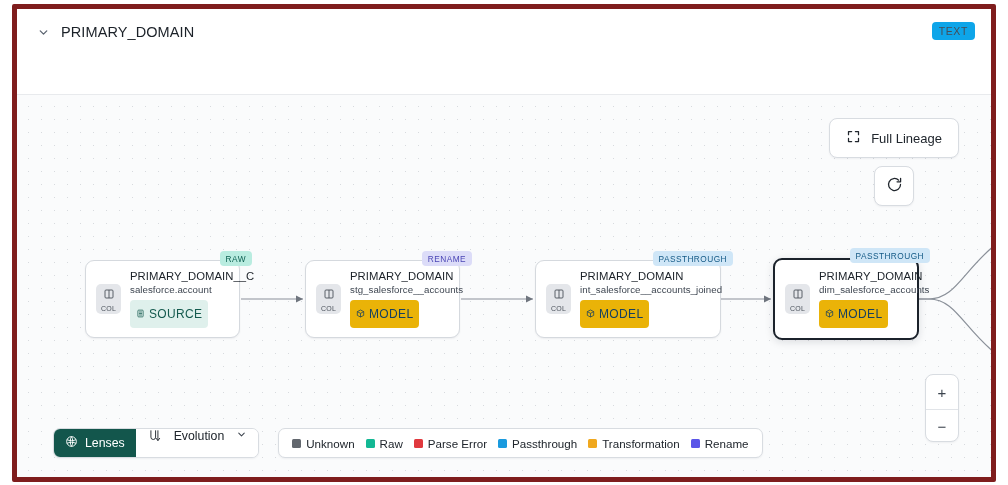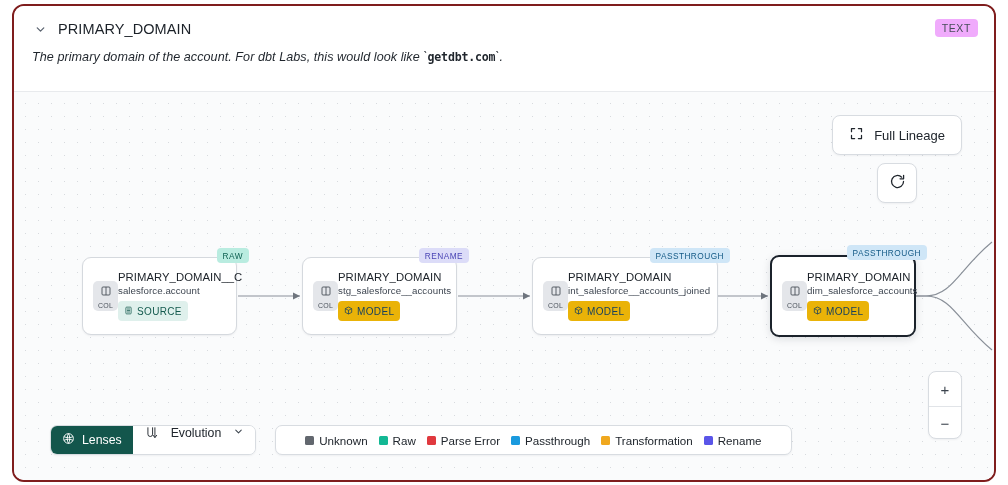--- a/index.html
+++ b/index.html
@@ -15,22 +15,22 @@
     width: 1008px; height: 485px;
     background: #ffffff;
     overflow: hidden;
   }
 
   
   .card {
     position: absolute;
     left: 12px; top: 4px;
     width: 984px; height: 478px;
-    border: 2px solid #7f1d1d;
-    border-radius: 12px;
+    border: 5px solid #7f1d1d;
+    border-radius: 2px;
     background: #ffffff;
     overflow: hidden;
   }
 
   
   .header {
     position: relative;
     height: 86px;
     padding: 12px 18px 0 18px;
     background: #ffffff;
@@ -47,21 +47,21 @@
   }
   .chev-btn svg { display:block; }
   .hdr-title {
     font-size: 14.5px;
     color: #1b2128;
     letter-spacing: .1px;
   }
   .type-badge {
     position: absolute;
     right: 16px; top: 13px;
-    background: #f0abfc;
+    background: #0ea5e9;
     color: #454d58;
     font-size: 10.5px;
     letter-spacing: .6px;
     padding: 3px 7px 3px 7px;
     border-radius: 4px;
   }
   .hdr-desc {
     margin-top: 10px;
     font-size: 12.6px;
     font-style: italic;
@@ -152,45 +152,45 @@
     gap: 1px;
     flex: 0 0 auto;
   }
   .node-col .lbl {
     font-size: 7px;
     color: #4a515a;
     letter-spacing: .2px;
     line-height: 8px;
   }
   .node-body {
-    margin-left: 0;
+    margin-left: 9px;
     display: flex; flex-direction: column;
     gap: 2px;
     overflow: visible;
   }
   .node-name {
     font-size: 11.3px;
     color: #1b2128;
     white-space: nowrap;
     letter-spacing: .05px;
   }
   .node-sub {
     font-size: 9.7px;
     color: #3e4651;
     white-space: nowrap;
     letter-spacing: .05px;
   }
   .node-chip {
     margin-top: 3px;
     align-self: flex-start;
     display: flex; align-items: center; gap: 4px;
-    height: 20px;
+    height: 28px;
     padding: 0 6px;
     border-radius: 4px;
-    font-size: 10px;
+    font-size: 12px;
     letter-spacing: .35px;
   }
   .chip-source { background: #dff0ec; color: #145a4e; }
   .chip-model  { background: #eab308; color: #17405f; }
 
   .node-badge {
     position: absolute;
     top: -10px;
     height: 15px;
     display: flex; align-items: center;
@@ -248,21 +248,21 @@
   .seg-evolution {
     display: flex; align-items: flex-start; gap: 12px;
     padding: 0 11px 0 12px;
     background: #ffffff;
     color: #20262d;
     font-size: 12.3px;
   }
   .legend {
     display: flex; align-items: center; gap: 11px;
     height: 30px;
-    padding: 0 29px;
+    padding: 0 13px;
     background: #ffffff;
     border: 1px solid #d8dce1;
     border-radius: 7px;
     box-shadow: 0 1px 2px rgba(16,24,40,.05);
   }
   .legend-item {
     display: flex; align-items: center; gap: 5px;
     font-size: 11.6px;
     color: #20262d;
     white-space: nowrap;
@@ -283,23 +283,20 @@
       <div class="hdr-title-row">
         <span class="chev-btn">
           <svg width="13" height="13" viewBox="0 0 24 24" fill="none" stroke="currentColor" stroke-width="2.4" stroke-linecap="round" stroke-linejoin="round">
               <polyline points="6 9 12 15 18 9"></polyline>
             </svg>
         </span>
         <span class="hdr-title">PRIMARY_DOMAIN</span>
       </div>
       <span class="type-badge">TEXT</span>
 
-      <div class="hdr-desc">
-        <span>The primary domain of the account. For dbt Labs, this would look like `</span><span class="code">getdbt.com</span><span>`.</span>
-      </div>
 
     </div>
 
     <div class="canvas">
 
       <svg class="edges" width="984" height="391">
         <g stroke="#8a9099" stroke-width="1.2" fill="none">
           <line x1="224" y1="204" x2="286" y2="204"></line>
           <line x1="444" y1="204" x2="516" y2="204"></line>
           <line x1="704" y1="204" x2="754" y2="204"></line>

